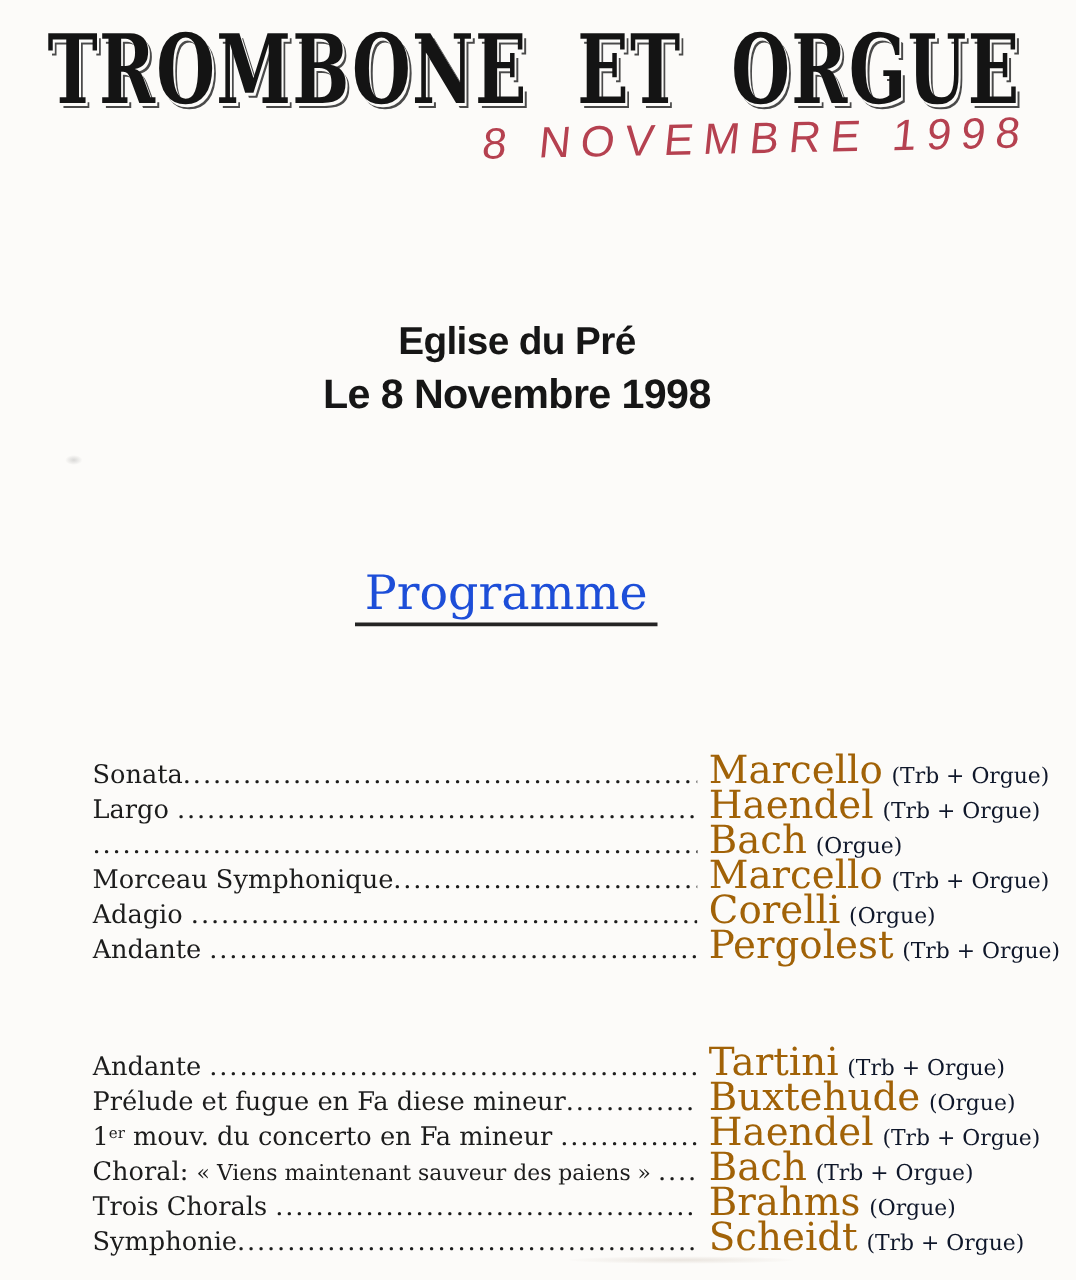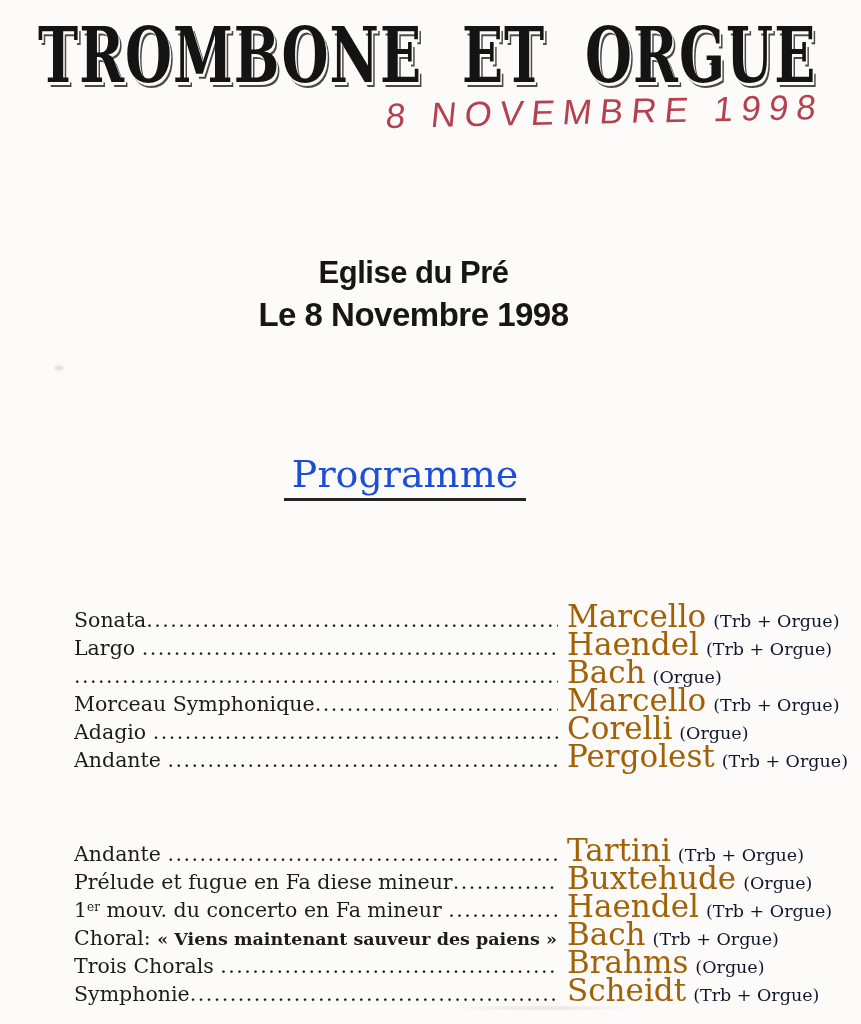--- a/index.html
+++ b/index.html
@@ -96,21 +96,20 @@
     white-space:pre;
   }
   .piece{
     font-size:20.5px;
     color:#1c1c1c;
     white-space:pre;
   }
   .piece-quote{
     font-size:17.5px;
     white-space:pre;
-    font-weight:bold;
   }
   sup.ord{
     font-size:12px;
     vertical-align:6px;
     letter-spacing:0;
   }
   .dots{
     flex:1 1 auto;
     overflow:hidden;
     font-size:20.5px;

